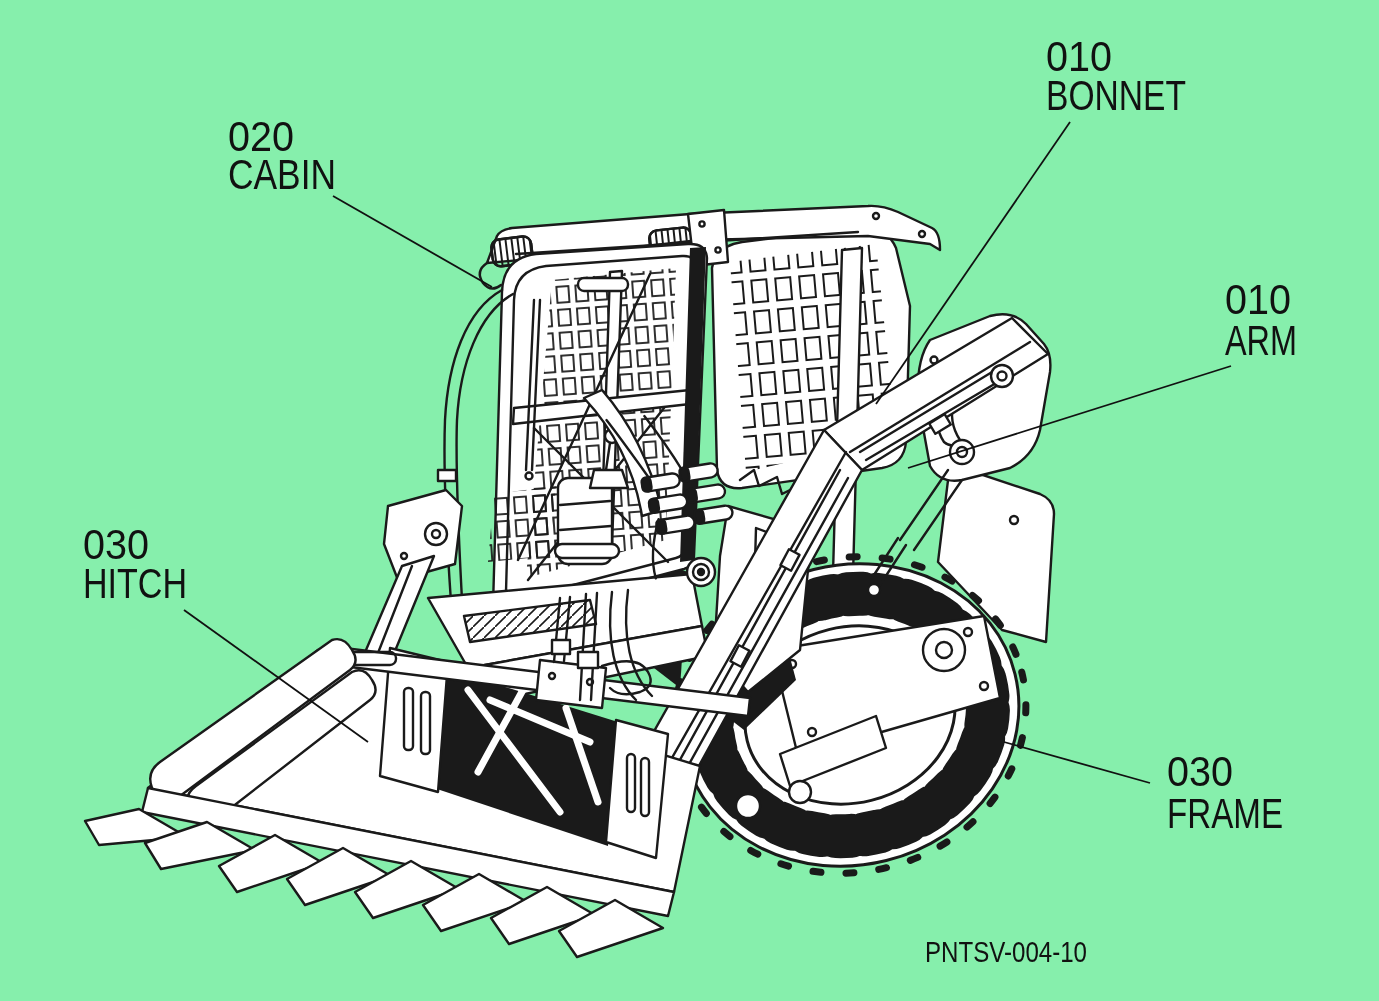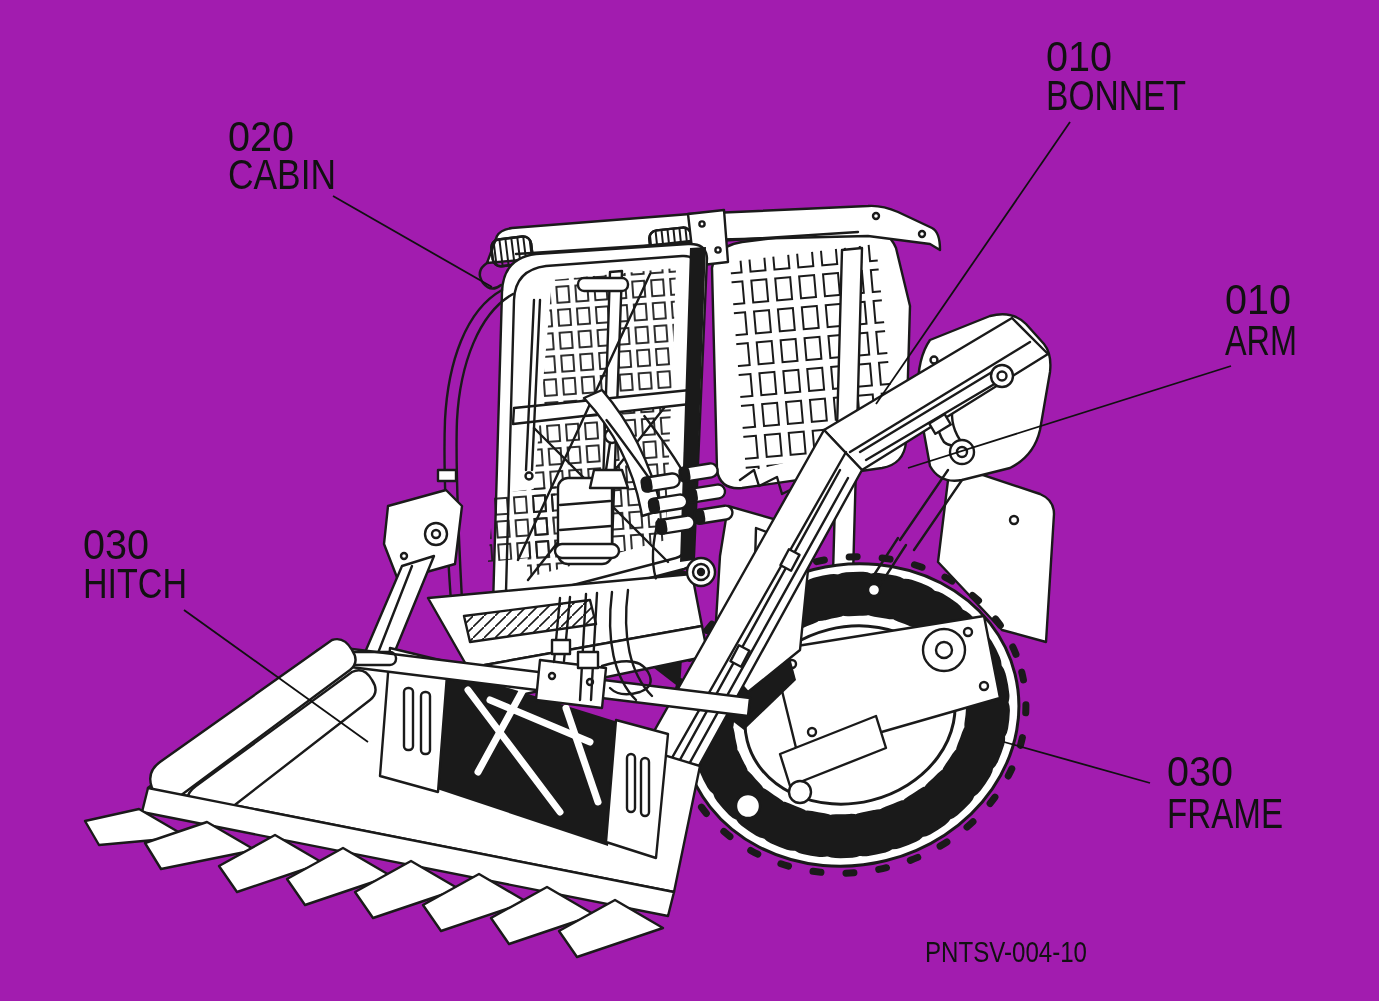--- a/index.html
+++ b/index.html
@@ -1,16 +1,16 @@
 <!DOCTYPE html>
 <html><head>
 <meta charset="utf-8">
 <style>
   html,body{margin:0;padding:0;background:#ffffff;}
-  .page{position:relative;width:1379px;height:1001px;background:#a21caf;overflow:hidden;}
+  .page{position:relative;width:1379px;height:1001px;background:#86efac;overflow:hidden;}
   svg{position:absolute;left:0;top:0;}
   text{font-family:"Liberation Sans", sans-serif;fill:#111111;}
   .callout-text{font-size:42px;}
   .code-text{font-size:30px;}
 </style>
 </head>
 <body>
 
 <div class="page">
 <svg width="1379" height="1001" viewBox="0 0 1379 1001">

